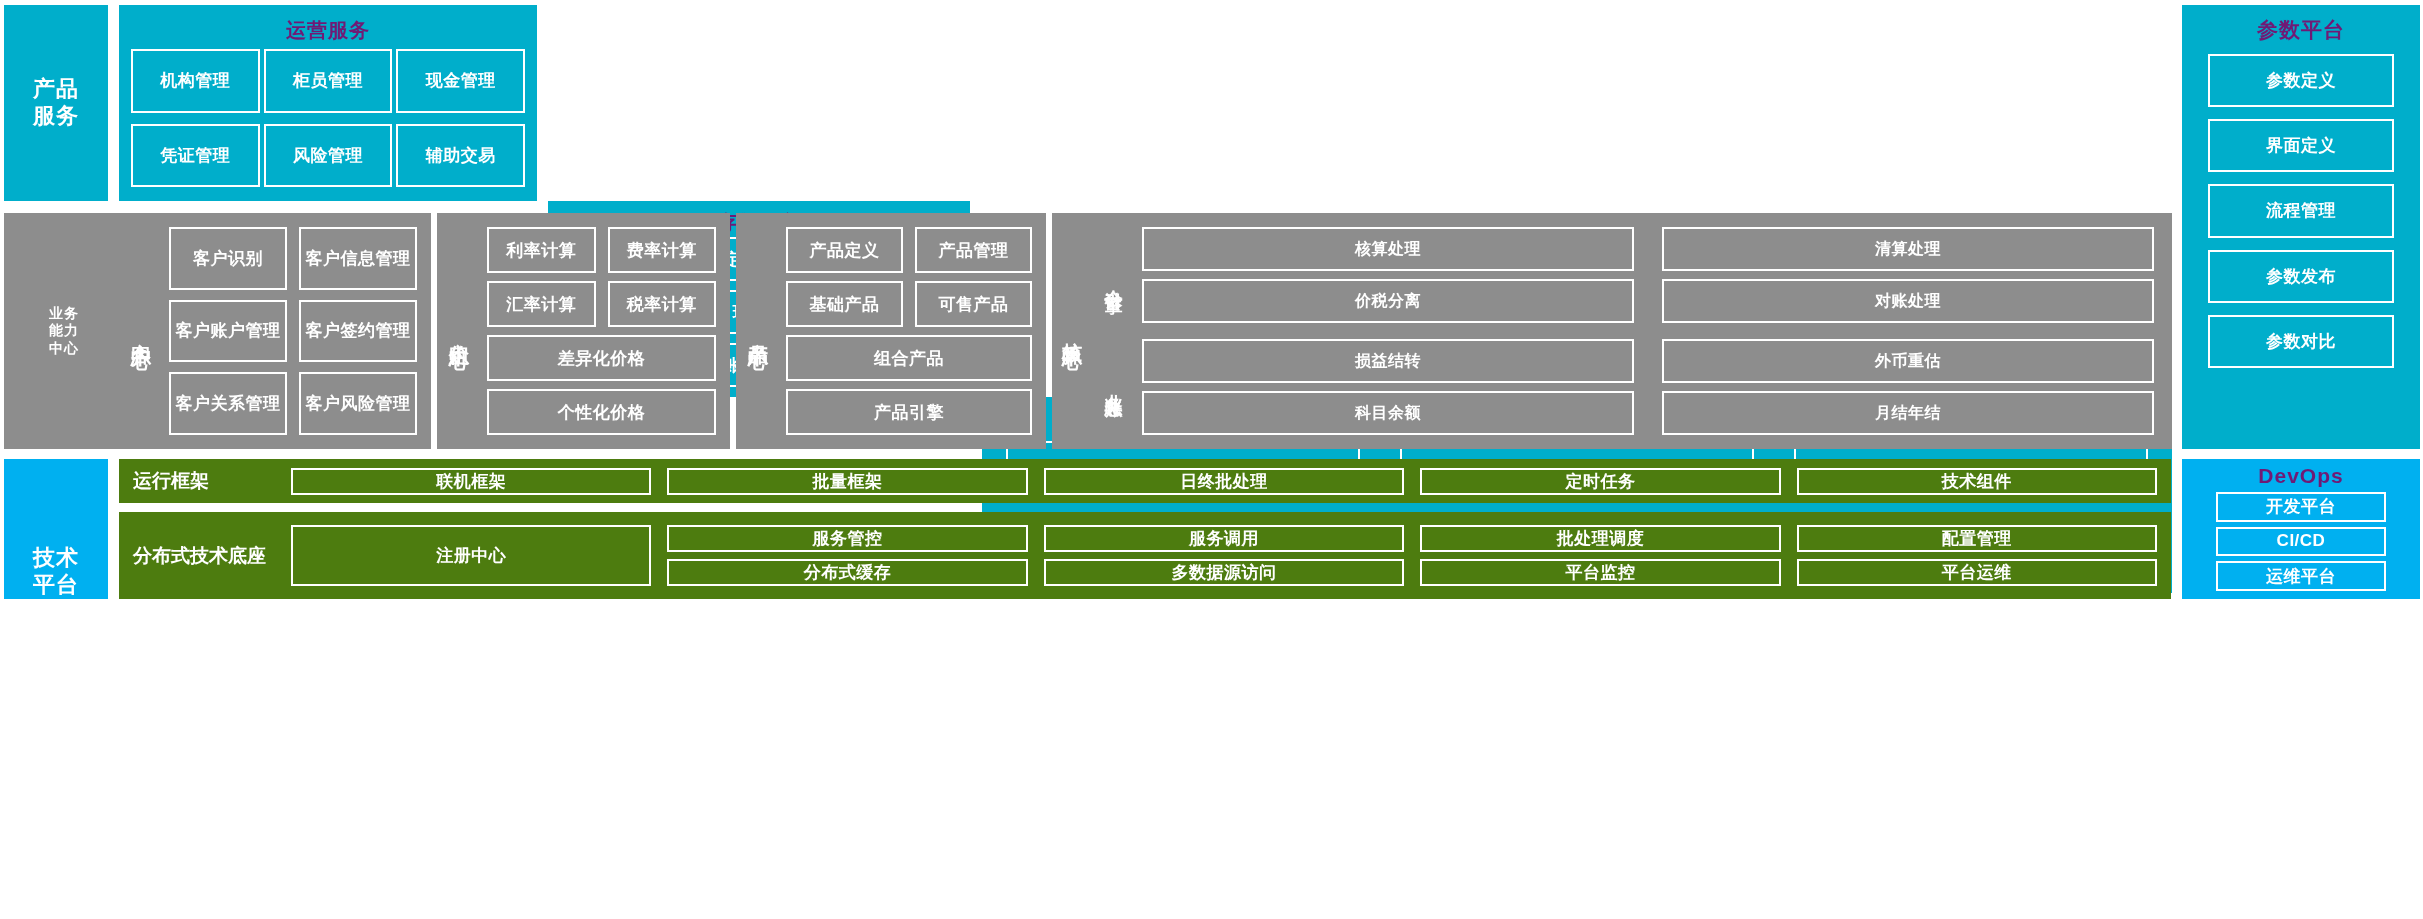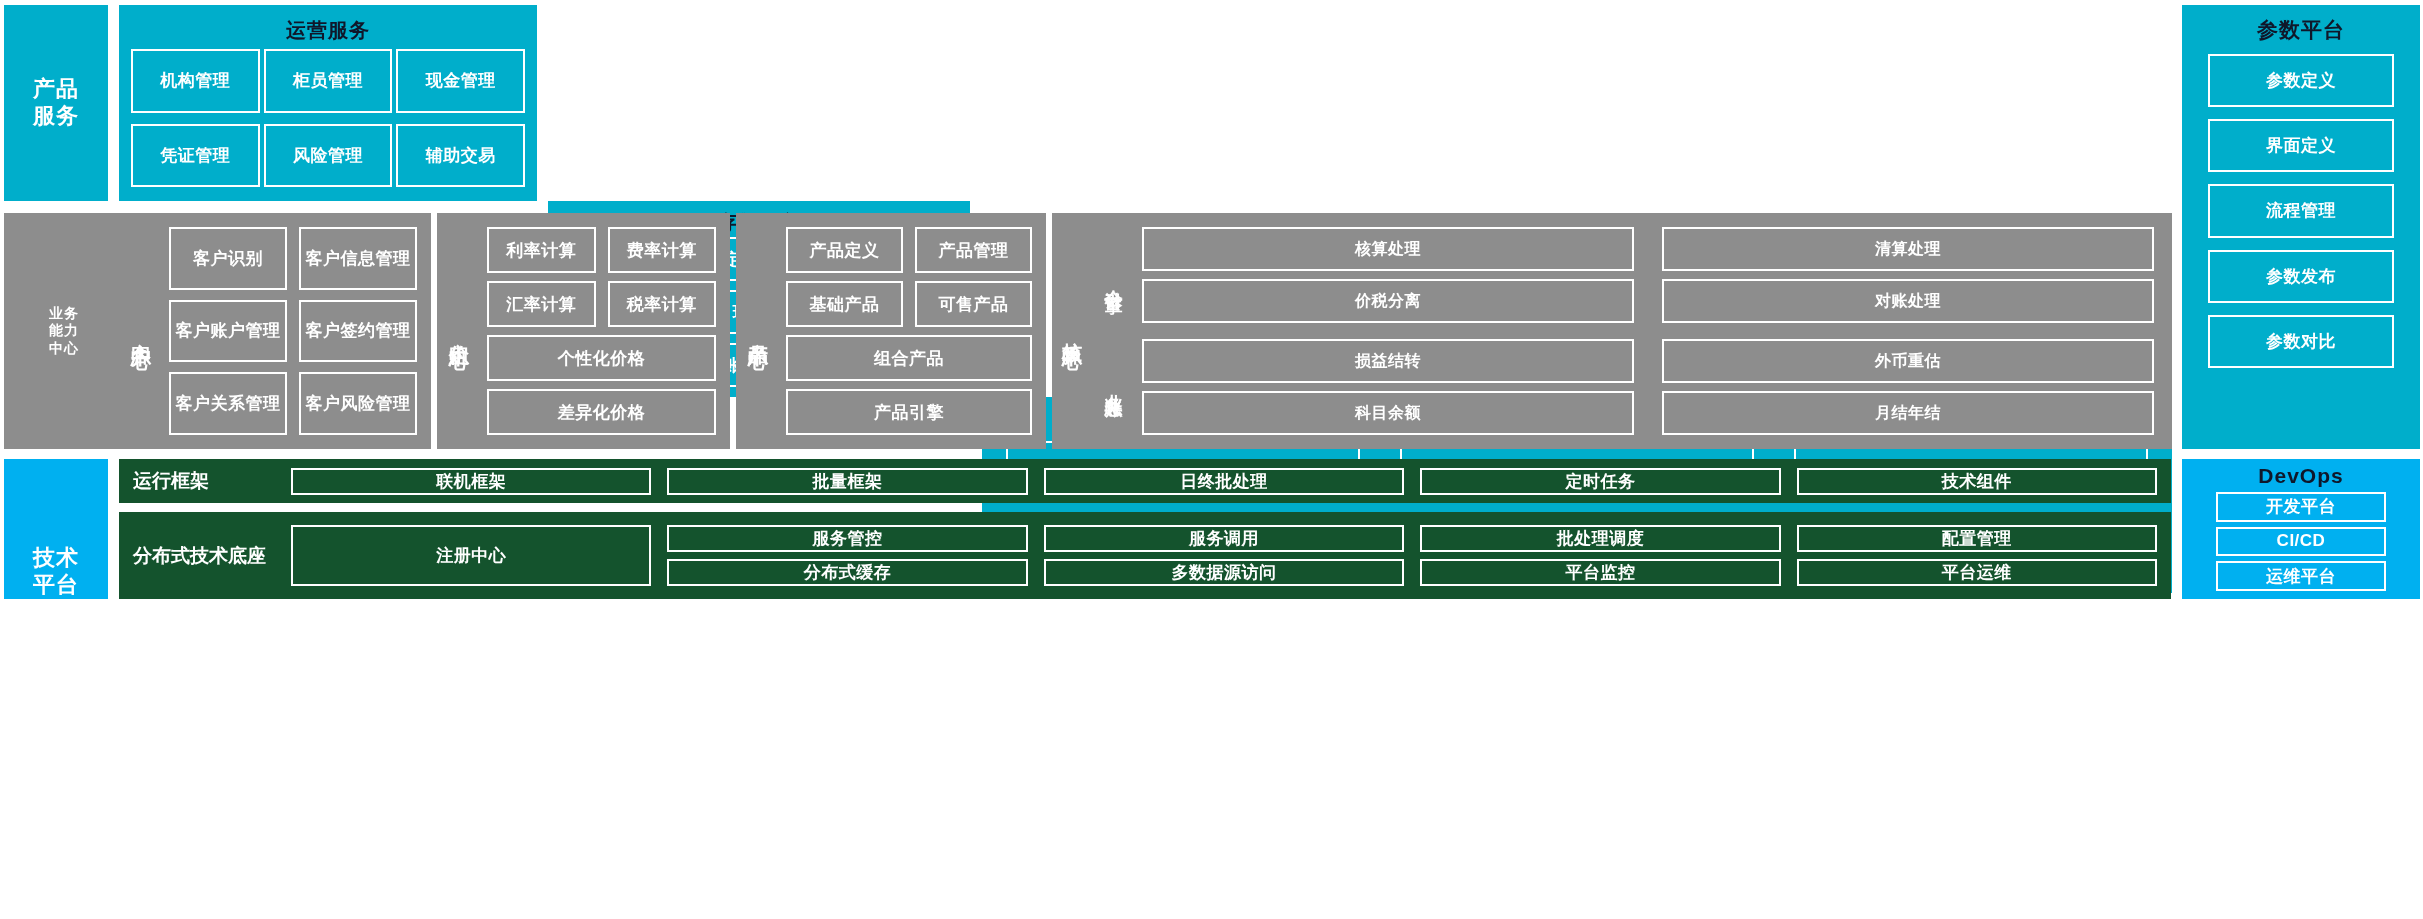--- a/index.html
+++ b/index.html
@@ -39,21 +39,21 @@
     text-align: center;
     line-height: 1.22;
     letter-spacing: 1px;
   }
   .panel {
     position: relative;
     display: flex;
     flex-direction: column;
   }
   .panel-title {
-    color: #0f172a;
+    color: #701a75;
     font-weight: bold;
     text-align: center;
     letter-spacing: 1px;
   }
   .cell {
     border: 2px solid #ffffff;
     color: #ffffff;
     font-weight: bold;
     display: flex;
     align-items: center;
@@ -136,21 +136,21 @@
   
   #row3-label {
     left: 4px; top: 459px; width: 104px; height: 140px;
     font-size: 22px;
     align-items: flex-end;
   }
   #tech-stack {
     position: absolute; left: 119px; top: 459px; width: 2052px; height: 140px;
     display: flex; flex-direction: column; gap: 9px;
   }
-  .tech-row { display: flex; align-items: center; background: #14532d; }
+  .tech-row { display: flex; align-items: center; background: #4d7c0f; }
   .tech-row-title {
     color: #ffffff; font-weight: bold; font-size: 19px;
     width: 172px; text-align: left; padding-left: 14px; flex: none;
   }
   .tech-cells { flex: 1; display: flex; gap: 16px; padding: 7px 14px 7px 0; }
   .tech-col { flex: 1; display: flex; flex-direction: column; gap: 7px; }
   .tech-cells .cell { font-size: 17px; }
 
   
   #param-platform {
@@ -251,22 +251,22 @@
   </div>
 
   <div class="c-panel gray" style="left:437px; width:293px;">
     <div class="c-vlabel vlabel">定价中心</div>
     <div class="c-inner">
       <div class="c-mix">
         <div class="cell">利率计算</div>
         <div class="cell">费率计算</div>
         <div class="cell">汇率计算</div>
         <div class="cell">税率计算</div>
+        <div class="cell span2">差异化价格</div>
         <div class="cell span2">个性化价格</div>
-        <div class="cell span2">差异化价格</div>
       </div>
     </div>
   </div>
 
   <div class="c-panel gray" style="left:736px; width:310px;">
     <div class="c-vlabel vlabel">产品中心</div>
     <div class="c-inner">
       <div class="c-mix">
         <div class="cell">产品定义</div>
         <div class="cell">产品管理</div>

